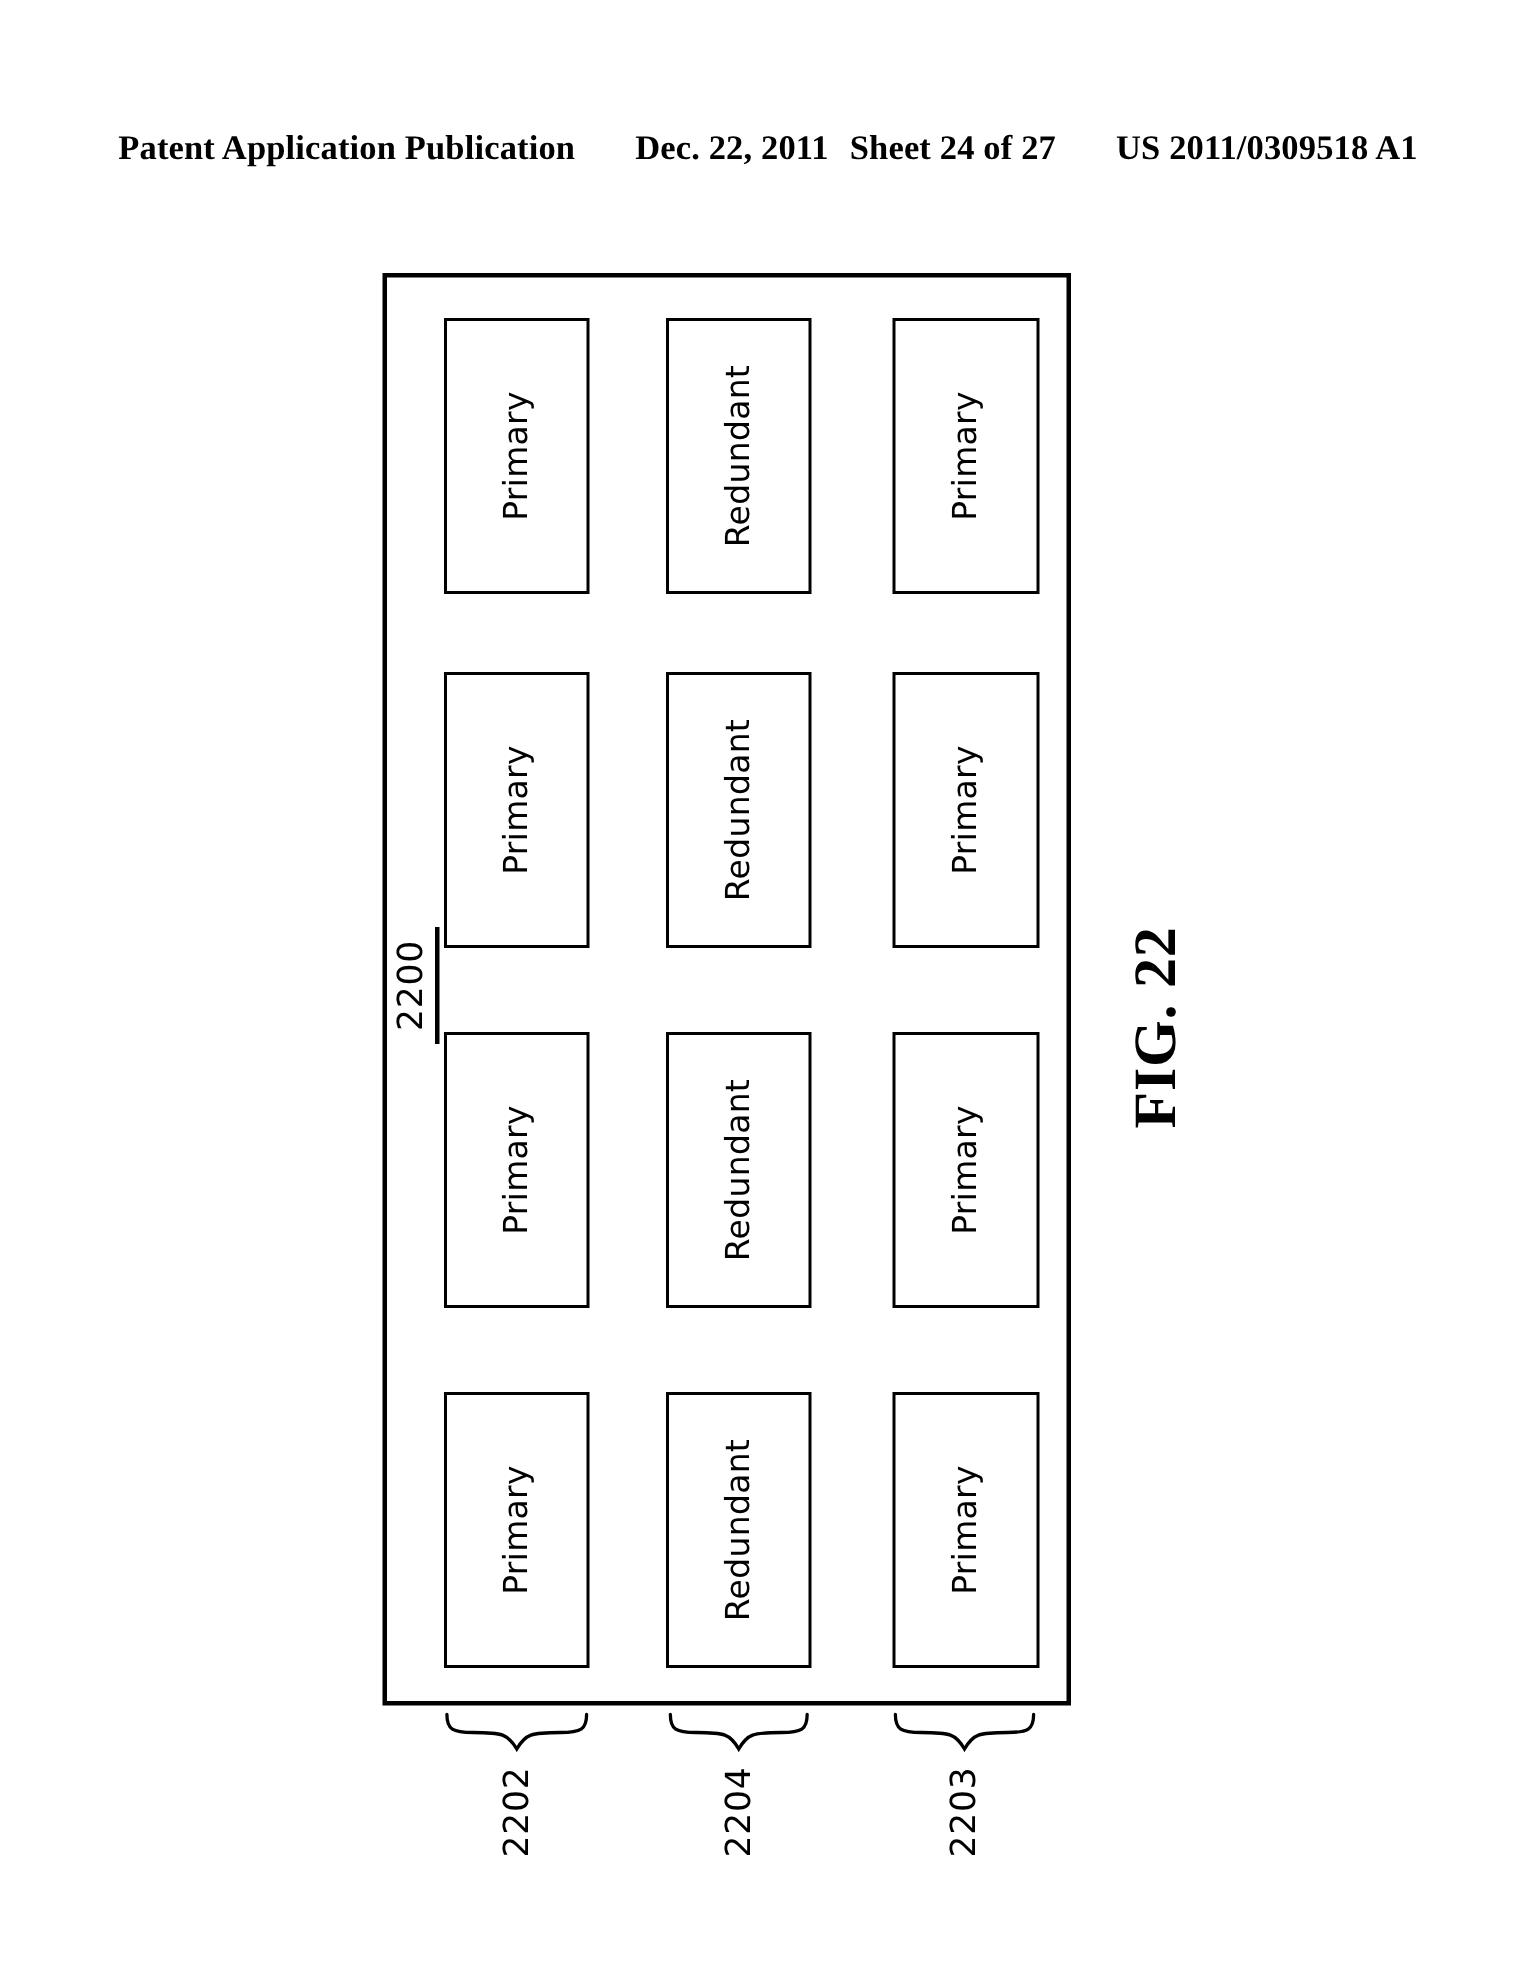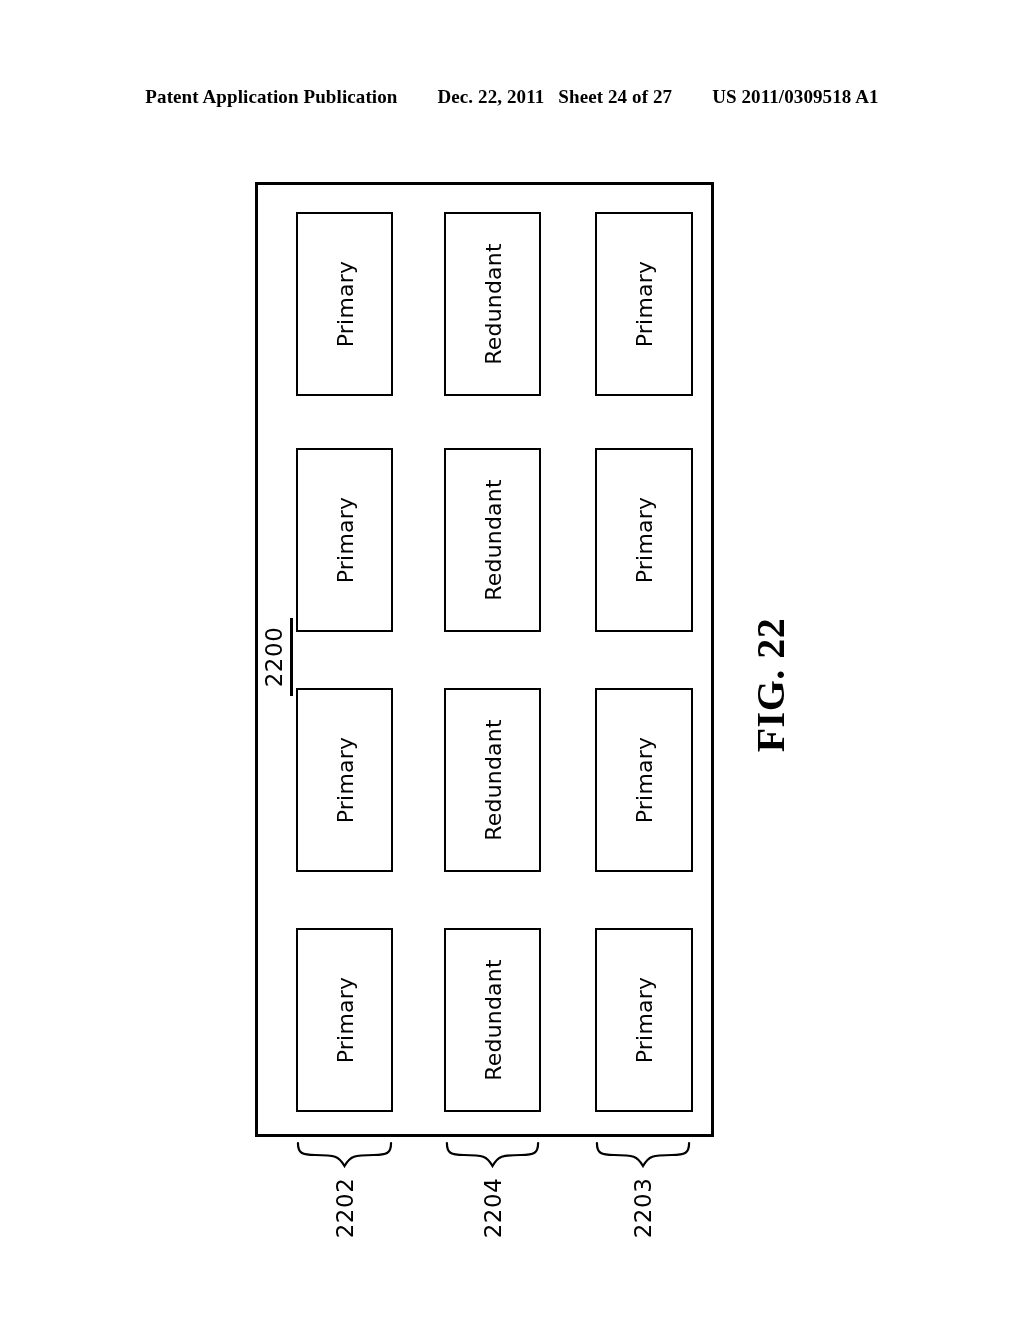--- a/index.html
+++ b/index.html
@@ -17,21 +17,21 @@
 
   
   .page-header {
     position: absolute;
     top: 86px;
     left: 0;
     width: 1024px;
     text-align: center;
     font-family: "Liberation Serif", serif;
     font-weight: bold;
-    font-size: 19px;
+    font-size: 23px;
     color: #000;
     letter-spacing: 0.1px;
     white-space: nowrap;
   }
   .page-header .hdr-pub      { margin-right: 40px; }
   .page-header .hdr-date     { margin-right: 14px; }
   .page-header .hdr-sheet    { margin-right: 40px; }
   .page-header .hdr-serial   { }
 
   

